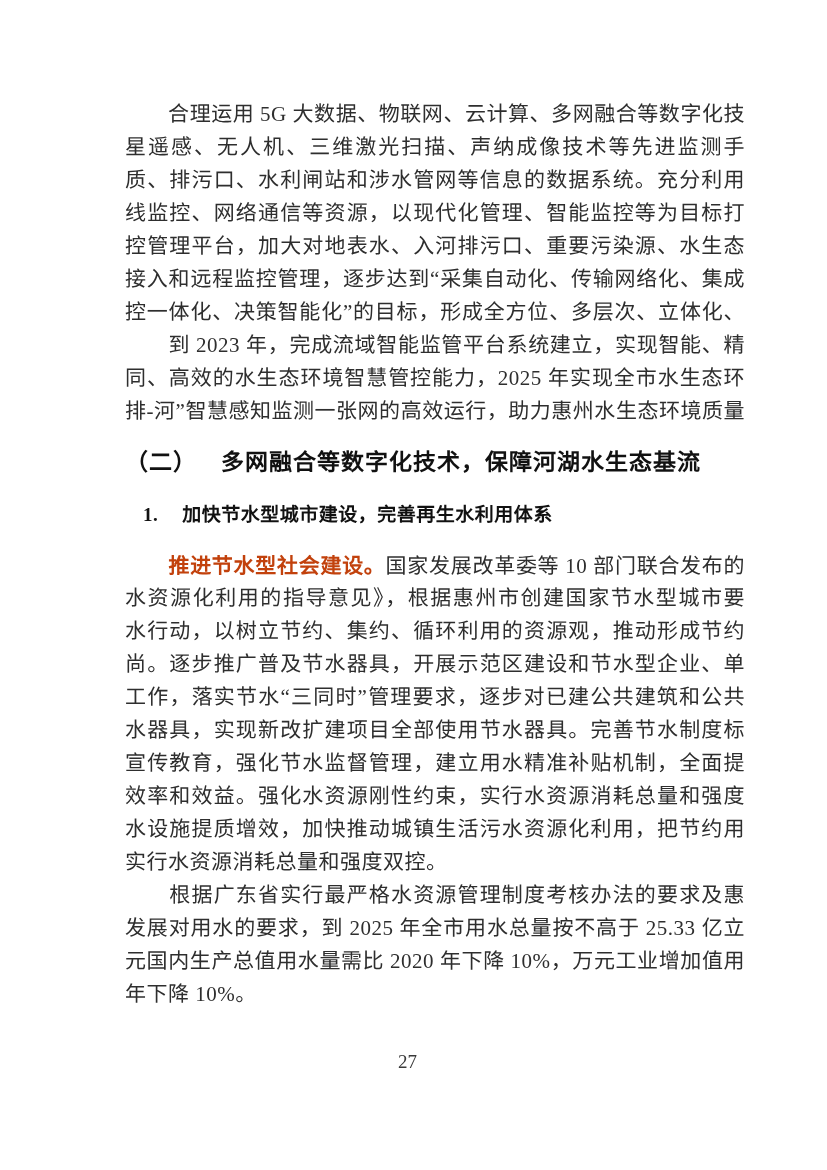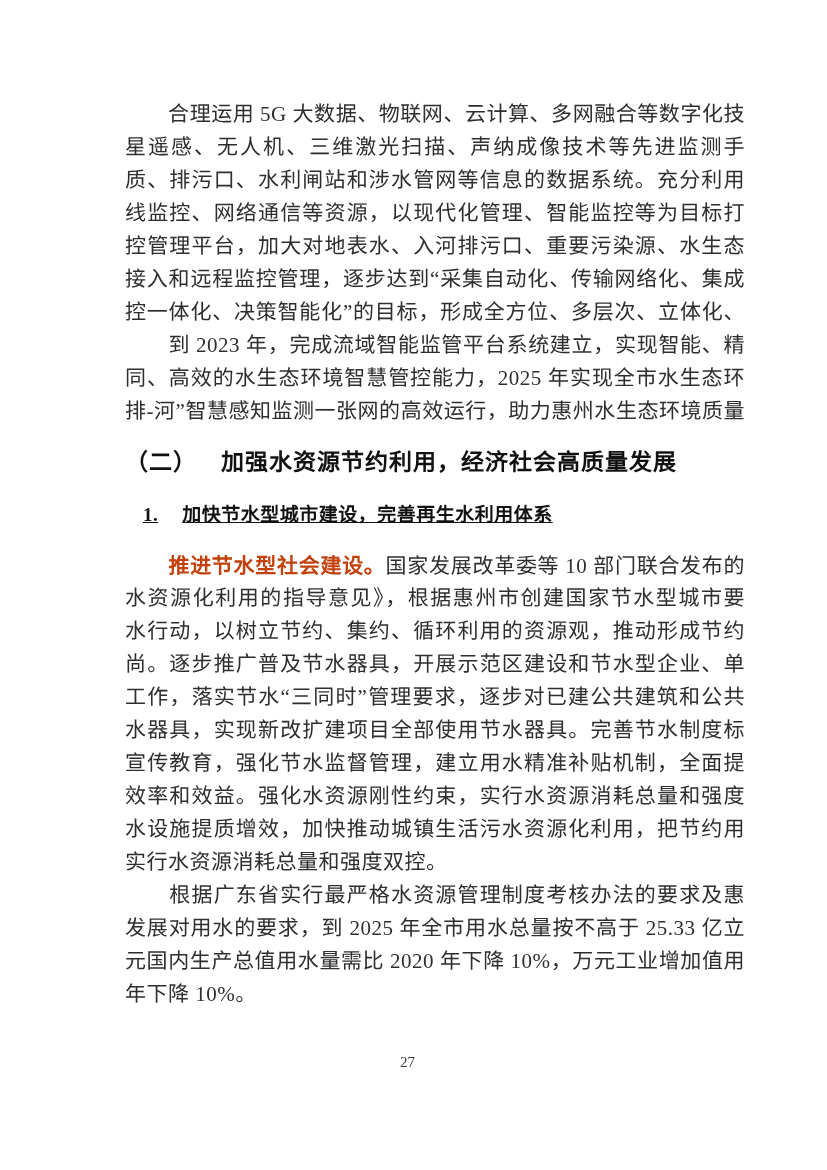--- a/index.html
+++ b/index.html
@@ -55,36 +55,35 @@
   }
   .h3 {
     font-family: "Liberation Sans", "DejaVu Sans", sans-serif;
     font-weight: 700;
     font-size: 19px;
     line-height: 26px;
     color: #111111;
     margin: 23px 0 0 0;
     padding-left: 18px;
     letter-spacing: 0.5px;
-    text-decoration: underline;
   }
   .h3 .hnum {
     font-family: "Liberation Serif", "DejaVu Serif", serif;
     margin-right: 24px;
   }
   .h3 + .para {
     margin-top: 21px;
   }
   .page-number {
     position: absolute;
     top: 1052px;
     left: 0;
     right: 12px;
     text-align: center;
-    font-size: 15px;
+    font-size: 19px;
     line-height: 20px;
     color: #3a3a3a;
     font-family: "Liberation Serif", "DejaVu Serif", serif;
   }
 </style>
 </head>
 <body>
 
 <div class="page">
   <main class="doc-body">
@@ -95,21 +94,21 @@
         <div class="line">线监控、网络通信等资源，以现代化管理、智能监控等为目标打造智慧治水监</div>
         <div class="line">控管理平台，加大对地表水、入河排污口、重要污染源、水生态等监测设备的</div>
         <div class="line">接入和远程监控管理，逐步达到“采集自动化、传输网络化、集成标准化、管</div>
         <div class="line">控一体化、决策智能化”的目标，形成全方位、多层次、立体化、全覆盖的、</div>
       </div>
       <div class="para">
         <div class="line">　　到 2023 年，完成流域智能监管平台系统建立，实现智能、精准、科学、协</div>
         <div class="line">同、高效的水生态环境智慧管控能力，2025 年实现全市水生态环境“厂-网-岸-</div>
         <div class="line">排-河”智慧感知监测一张网的高效运行，助力惠州水生态环境质量持续改善和</div>
       </div>
-      <div class="h2"><span class="hnum">（二）</span><span>加强水资源节约利用，经济社会高质量发展</span></div>
+      <div class="h2"><span class="hnum">（二）</span><span>多网融合等数字化技术，保障河湖水生态基流</span></div>
       <div class="h3"><span class="hnum">1.</span><span>加快节水型城市建设，完善再生水利用体系</span></div>
       <div class="para">
         <div class="line">　　<span class="lead">推进节水型社会建设。</span>国家发展改革委等 10 部门联合发布的《关于推进污</div>
         <div class="line">水资源化利用的指导意见》，根据惠州市创建国家节水型城市要求，实施国家节</div>
         <div class="line">水行动，以树立节约、集约、循环利用的资源观，推动形成节约用水的社会风</div>
         <div class="line">尚。逐步推广普及节水器具，开展示范区建设和节水型企业、单位、社区创建</div>
         <div class="line">工作，落实节水“三同时”管理要求，逐步对已建公共建筑和公共区域换装节</div>
         <div class="line">水器具，实现新改扩建项目全部使用节水器具。完善节水制度标准，加强节水</div>
         <div class="line">宣传教育，强化节水监督管理，建立用水精准补贴机制，全面提升水资源利用</div>
         <div class="line">效率和效益。强化水资源刚性约束，实行水资源消耗总量和强度双控，加快供</div>

